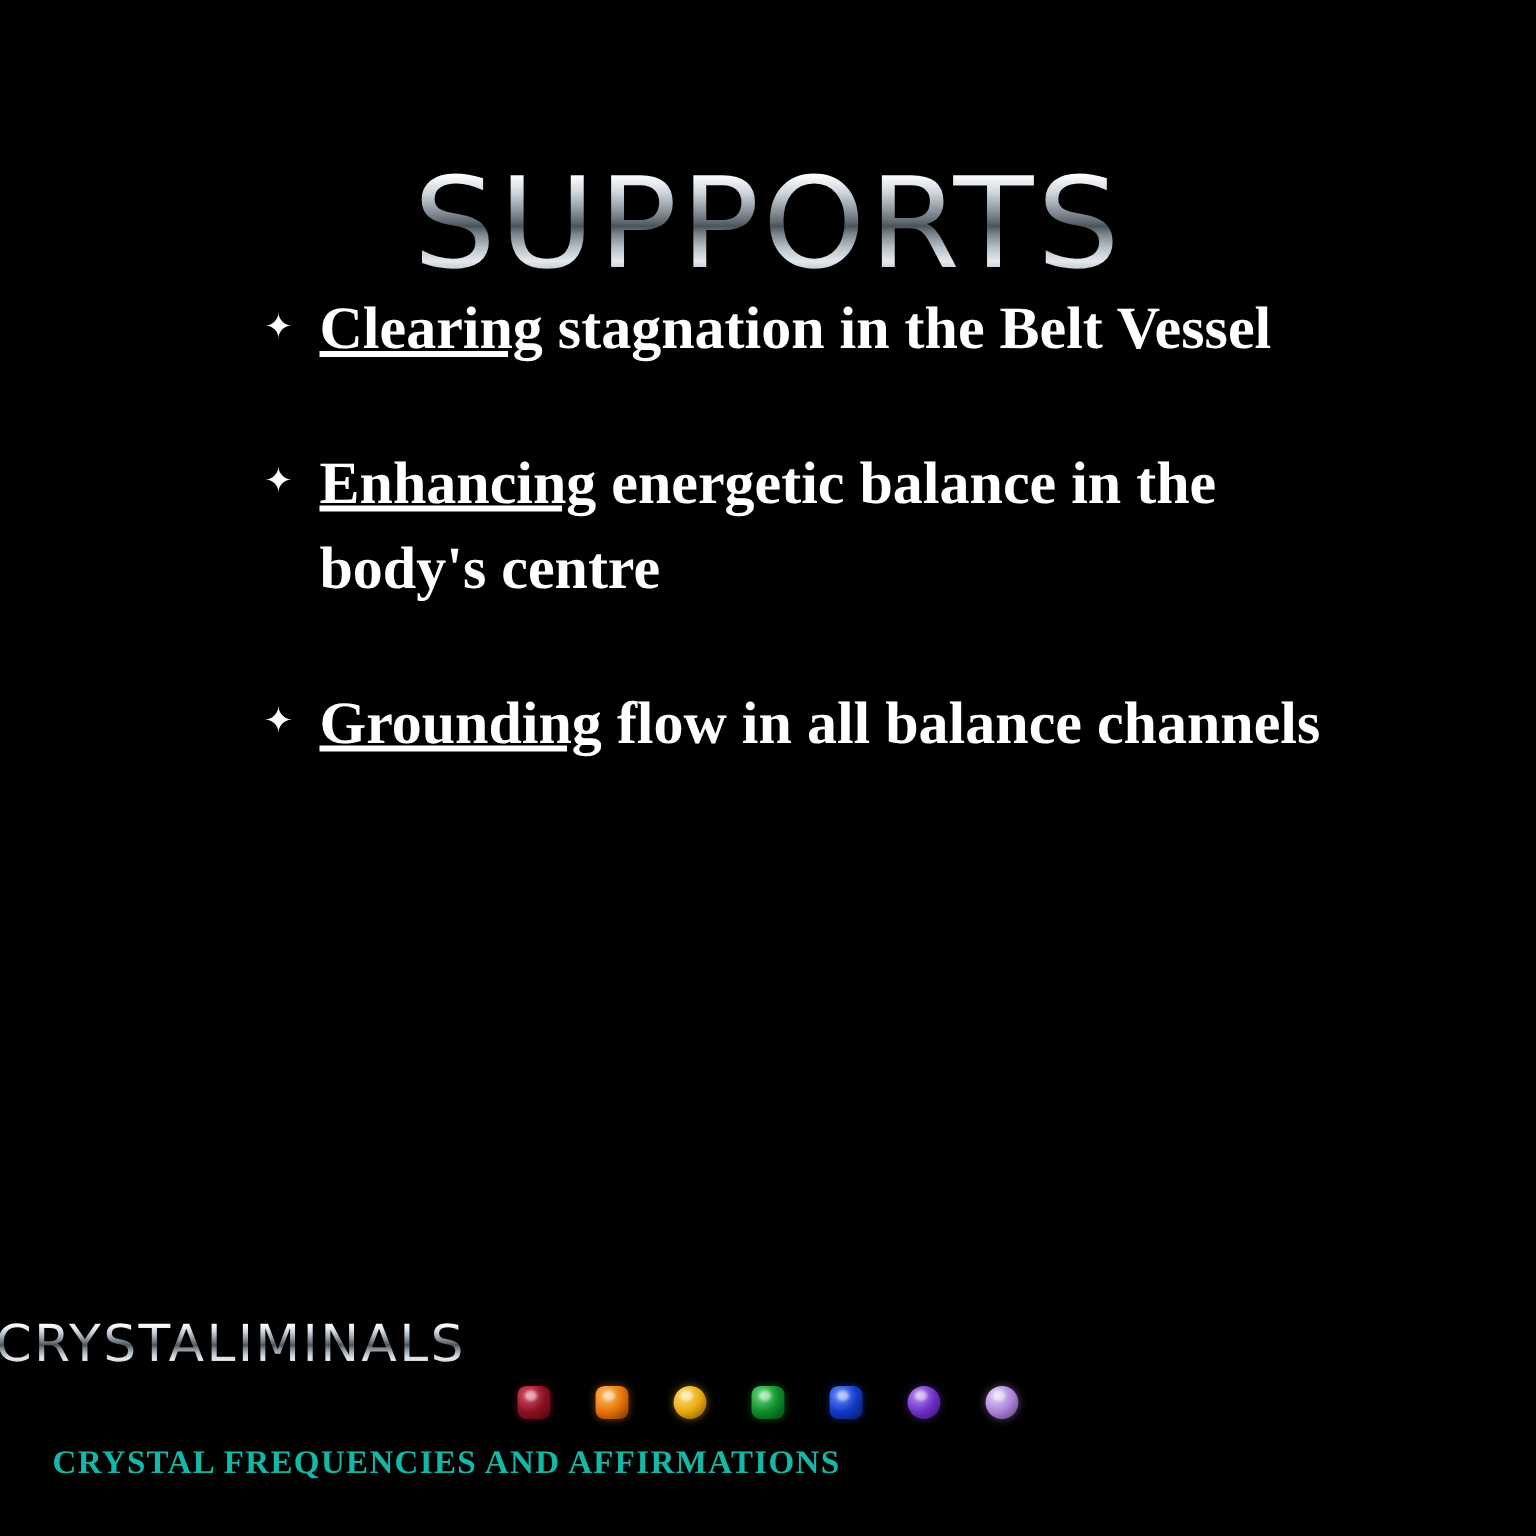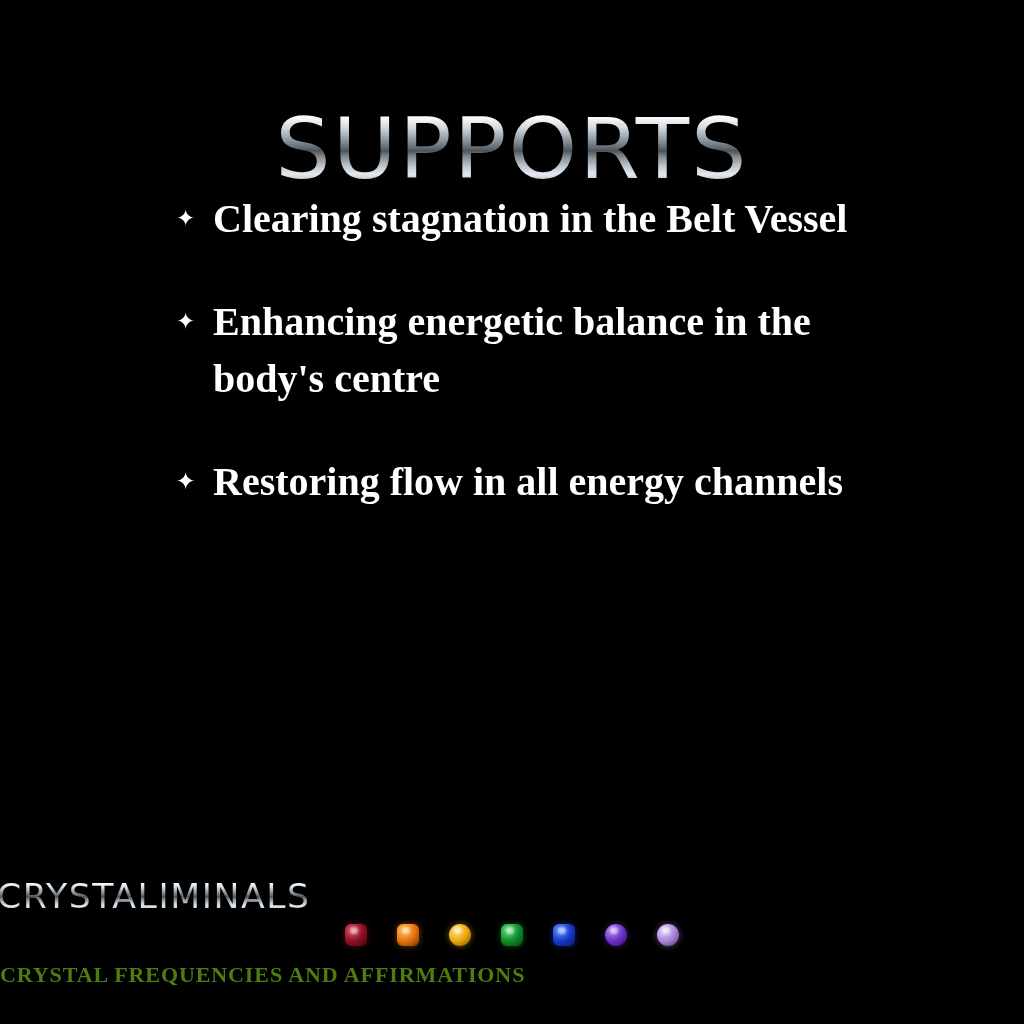--- a/index.html
+++ b/index.html
@@ -92,20 +92,21 @@
     height: 57px;
     line-height: 57px;
     font-family: "DejaVu Sans", sans-serif;
     font-size: 23px;
     color: #ffffff;
     text-align: left;
   }
 
   .item-lead {
     font-weight: bold;
+    text-decoration: underline;
   }
   .item-rest {
     font-weight: bold;
   }
 
   
   #footer-brand {
     position: absolute;
     left: 0;
     bottom: 36px;
@@ -144,27 +145,28 @@
     width: 38%;
     height: 32%;
     border-radius: 50%;
     background: rgba(255,255,255,0.55);
     filter: blur(1.2px);
   }
   .gem.square { border-radius: 26%; }
 
   #brand-tagline {
     margin-top: 14px;
-    color: #4d7c0f;
+    color: #14b8a6;
     font-family: "Liberation Serif", "DejaVu Serif", serif;
     font-weight: bold;
     font-size: 22px;
     line-height: 26px;
     letter-spacing: 0.9px;
     text-transform: uppercase;
+    padding-left: 35px;
   }
 </style>
 </head>
 <body>
 
 <div id="canvas">
 
   <h1 id="page-title" class="chrome">SUPPORTS</h1>
 
   <ul id="supports-list">
@@ -178,21 +180,21 @@
       <span class="bullet-icon">✦</span>
       <span class="item-text"><span class="item-lead">Enhancing</span><span class="item-rest"> energetic balance in the body's centre</span></span>
     </li>
 
     <li class="list-item">
       <span class="bullet-icon">✦</span>
     </li>
 
     <li class="list-item">
       <span class="bullet-icon">✦</span>
-      <span class="item-text"><span class="item-lead">Restoring</span><span class="item-rest"> flow in all energy channels</span></span>
+      <span class="item-text"><span class="item-lead">Grounding</span><span class="item-rest"> flow in all balance channels</span></span>
     </li>
 
   </ul>
 
   <div id="footer-brand">
     <div id="brand-wordmark" class="chrome">CRYSTALIMINALS</div>
 
     <div id="gem-row">
         <span class="gem square" style="background: radial-gradient(circle at 32% 28%, rgb(215, 86, 108) 0%, rgb(141, 15, 34) 52%, rgb(0, 0, 0) 140%); box-shadow: rgba(141, 15, 34, 0.533) 0px 0px 6px;"></span>
         <span class="gem square" style="background: radial-gradient(circle at 32% 28%, rgb(255, 192, 97) 0%, rgb(232, 114, 10) 52%, rgb(0, 0, 0) 140%); box-shadow: rgba(232, 114, 10, 0.533) 0px 0px 6px;"></span>

